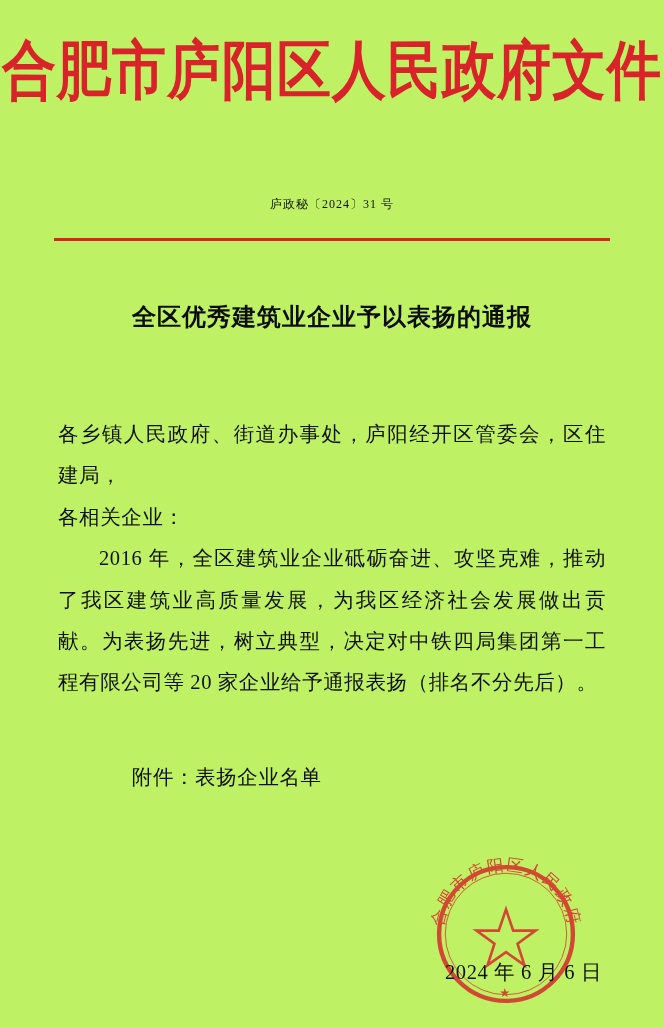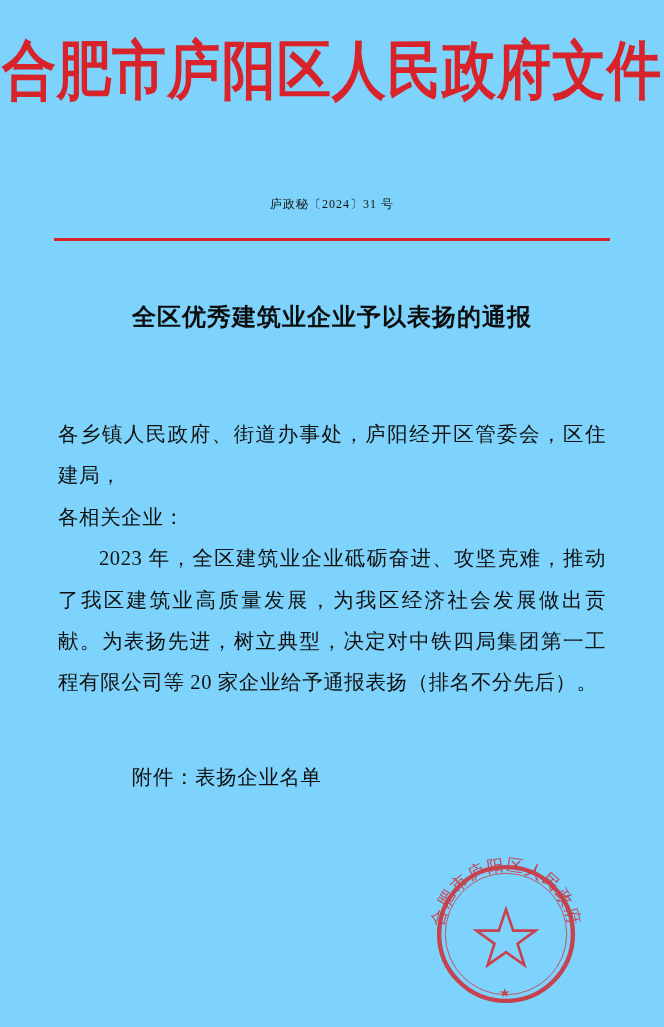--- a/index.html
+++ b/index.html
@@ -12,21 +12,21 @@
     height: 1027px;
     position: relative;
     font-family: "Liberation Serif", "DejaVu Serif", serif;
     color: #111111;
     overflow: hidden;
   }
 
   .page {
     position: absolute;
     inset: 0;
-    background: #7dd3fc;
+    background: #bef264;
   }
 
   
   .masthead {
     position: absolute;
     top: 34px;
     left: 0;
     width: 100%;
     text-align: center;
   }
@@ -157,21 +157,21 @@
 
   <div class="red-rule"></div>
 
   <div class="doc-title">
     <span class="line">全区优秀建筑业企业予以表扬的通报</span>
   </div>
 
   <div class="body-text">
     <p>各乡镇人民政府、街道办事处，庐阳经开区管委会，区住建局，</p>
     <p>各相关企业：</p>
-    <p class="indent">2023 年，全区建筑业企业砥砺奋进、攻坚克难，推动了我区建筑业高质量发展，为我区经济社会发展做出贡献。为表扬先进，树立典型，决定对中铁四局集团第一工程有限公司等 20 家企业给予通报表扬（排名不分先后）。</p>
+    <p class="indent">2016 年，全区建筑业企业砥砺奋进、攻坚克难，推动了我区建筑业高质量发展，为我区经济社会发展做出贡献。为表扬先进，树立典型，决定对中铁四局集团第一工程有限公司等 20 家企业给予通报表扬（排名不分先后）。</p>
   </div>
 
   <div class="attachment">附件：表扬企业名单</div>
 
   <div class="seal">
     <svg viewBox="0 0 200 200" xmlns="http://www.w3.org/2000/svg" aria-hidden="true">
       <defs>
         <path id="sealArc" d="M 100,100 m -74,0 a 74,74 0 1,1 148,0" transform="rotate(-2 100 100)"></path>
         <path id="sealArcText" d="M 28,100 a 72,72 0 1,1 144,0"></path>
       </defs>
@@ -179,14 +179,15 @@
       <circle cx="100" cy="100" r="69" fill="none" stroke="#d8232a" stroke-width="1"></circle>
 
       <polygon points="100,72 108.2,96.2 133.6,96.2 113.1,111.1 120.9,135.3 100,120.6 79.1,135.3 86.9,111.1 66.4,96.2 91.8,96.2" fill="none" stroke="#d8232a" stroke-width="3"></polygon>
       <text font-family="DejaVu Serif, serif" font-size="19" fill="#d8232a" letter-spacing="2">
         <textPath href="#sealArcText" startOffset="50%" text-anchor="middle">合肥市庐阳区人民政府</textPath>
       </text>
       <text x="100" y="172" font-family="DejaVu Serif, serif" font-size="14" fill="#d8232a" text-anchor="middle" letter-spacing="3">★</text>
     </svg>
   </div>
 
+  <div class="doc-date">2024 年 6 月 6 日</div>
 
 </div>
 
 </body></html>

